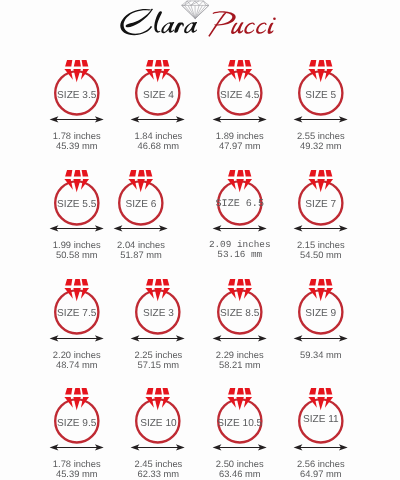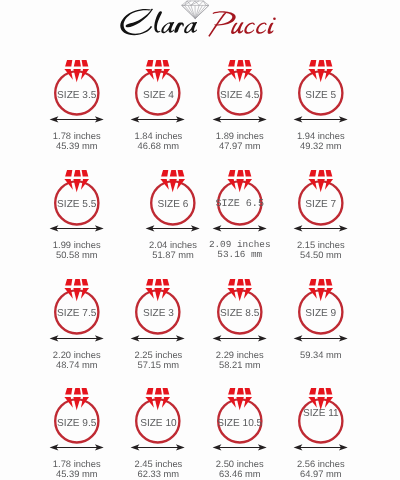--- a/index.html
+++ b/index.html
@@ -139,21 +139,21 @@
               <path d="M38.4 13.05 L45.8 13.05 L41.6 26.2 Z"></path>
               <path d="M48.0 13.05 L54.05 13.05 L45.95 23.7 Z"></path>
             </g>
           </svg>
           <div class="sizelabel" style="top:33.3px">SIZE 5</div>
         </div><svg width="84" height="12" viewBox="0 0 84 12">
           <line x1="20.5" y1="6.4" x2="62.8" y2="6.4" stroke="#231f20" stroke-width="1.05"></line>
           <path d="M14.6 6.4 L23.4 3.3 L21.3 6.4 L23.4 9.5 Z" fill="#231f20"></path>
           <path d="M68.7 6.4 L59.9 3.3 L62.0 6.4 L59.9 9.5 Z" fill="#231f20"></path>
         </svg><div class="measblock">
-          <div class="meas">1.94 inches</div>
+          <div class="meas">2.55 inches</div>
           <div class="meas">49.32 mm</div>
         </div></div>
       <div class="cell" style="left: 34.75px; top: 165.7px;"><div class="ringwrap">
           <svg class="ringsvg" width="84" height="62" viewBox="0 0 84 62">
             <circle cx="41.8" cy="36.9" r="21.6" fill="none" stroke="#bf2a33" stroke-width="2.35"></circle>
             <g fill="#e5141d">
               <path d="M32.05 3.95 L37.3 3.95 L36.3 10.6 L30.1 10.6 Z"></path>
               <path d="M40.3 3.95 L44.8 3.95 L45.9 10.6 L38.8 10.6 Z"></path>
               <path d="M46.6 3.95 L51.5 3.95 L53.3 10.6 L47.7 10.6 Z"></path>
               <path d="M29.4 13.05 L35.7 13.05 L37.9 23.7 Z"></path>
@@ -163,21 +163,21 @@
           </svg>
           <div class="sizelabel" style="top:33.3px">SIZE 5.5</div>
         </div><svg width="84" height="12" viewBox="0 0 84 12">
           <line x1="20.5" y1="6.4" x2="62.8" y2="6.4" stroke="#231f20" stroke-width="1.05"></line>
           <path d="M14.6 6.4 L23.4 3.3 L21.3 6.4 L23.4 9.5 Z" fill="#231f20"></path>
           <path d="M68.7 6.4 L59.9 3.3 L62.0 6.4 L59.9 9.5 Z" fill="#231f20"></path>
         </svg><div class="measblock">
           <div class="meas">1.99 inches</div>
           <div class="meas">50.58 mm</div>
         </div></div>
-      <div class="cell" style="left: 131px; top: 165.7px;"><div class="ringwrap">
+      <div class="cell" style="left: 99px; top: 165.7px;"><div class="ringwrap">
           <svg class="ringsvg" width="84" height="62" viewBox="0 0 84 62">
             <circle cx="41.8" cy="36.9" r="21.6" fill="none" stroke="#bf2a33" stroke-width="2.35"></circle>
             <g fill="#e5141d">
               <path d="M32.05 3.95 L37.3 3.95 L36.3 10.6 L30.1 10.6 Z"></path>
               <path d="M40.3 3.95 L44.8 3.95 L45.9 10.6 L38.8 10.6 Z"></path>
               <path d="M46.6 3.95 L51.5 3.95 L53.3 10.6 L47.7 10.6 Z"></path>
               <path d="M29.4 13.05 L35.7 13.05 L37.9 23.7 Z"></path>
               <path d="M38.4 13.05 L45.8 13.05 L41.6 26.2 Z"></path>
               <path d="M48.0 13.05 L54.05 13.05 L45.95 23.7 Z"></path>
             </g>
@@ -384,21 +384,21 @@
             <circle cx="41.8" cy="36.9" r="21.6" fill="none" stroke="#bf2a33" stroke-width="2.35"></circle>
             <g fill="#e5141d">
               <path d="M32.05 3.95 L37.3 3.95 L36.3 10.6 L30.1 10.6 Z"></path>
               <path d="M40.3 3.95 L44.8 3.95 L45.9 10.6 L38.8 10.6 Z"></path>
               <path d="M46.6 3.95 L51.5 3.95 L53.3 10.6 L47.7 10.6 Z"></path>
               <path d="M29.4 13.05 L35.7 13.05 L37.9 23.7 Z"></path>
               <path d="M38.4 13.05 L45.8 13.05 L41.6 26.2 Z"></path>
               <path d="M48.0 13.05 L54.05 13.05 L45.95 23.7 Z"></path>
             </g>
           </svg>
-          <div class="sizelabel" style="top:24px">SIZE 11</div>
+          <div class="sizelabel" style="top:30px">SIZE 11</div>
         </div><svg width="84" height="12" viewBox="0 0 84 12">
           <line x1="20.5" y1="6.4" x2="62.8" y2="6.4" stroke="#231f20" stroke-width="1.05"></line>
           <path d="M14.6 6.4 L23.4 3.3 L21.3 6.4 L23.4 9.5 Z" fill="#231f20"></path>
           <path d="M68.7 6.4 L59.9 3.3 L62.0 6.4 L59.9 9.5 Z" fill="#231f20"></path>
         </svg><div class="measblock">
           <div class="meas">2.56 inches</div>
           <div class="meas">64.97 mm</div>
         </div></div>
     </div>
 </div>

